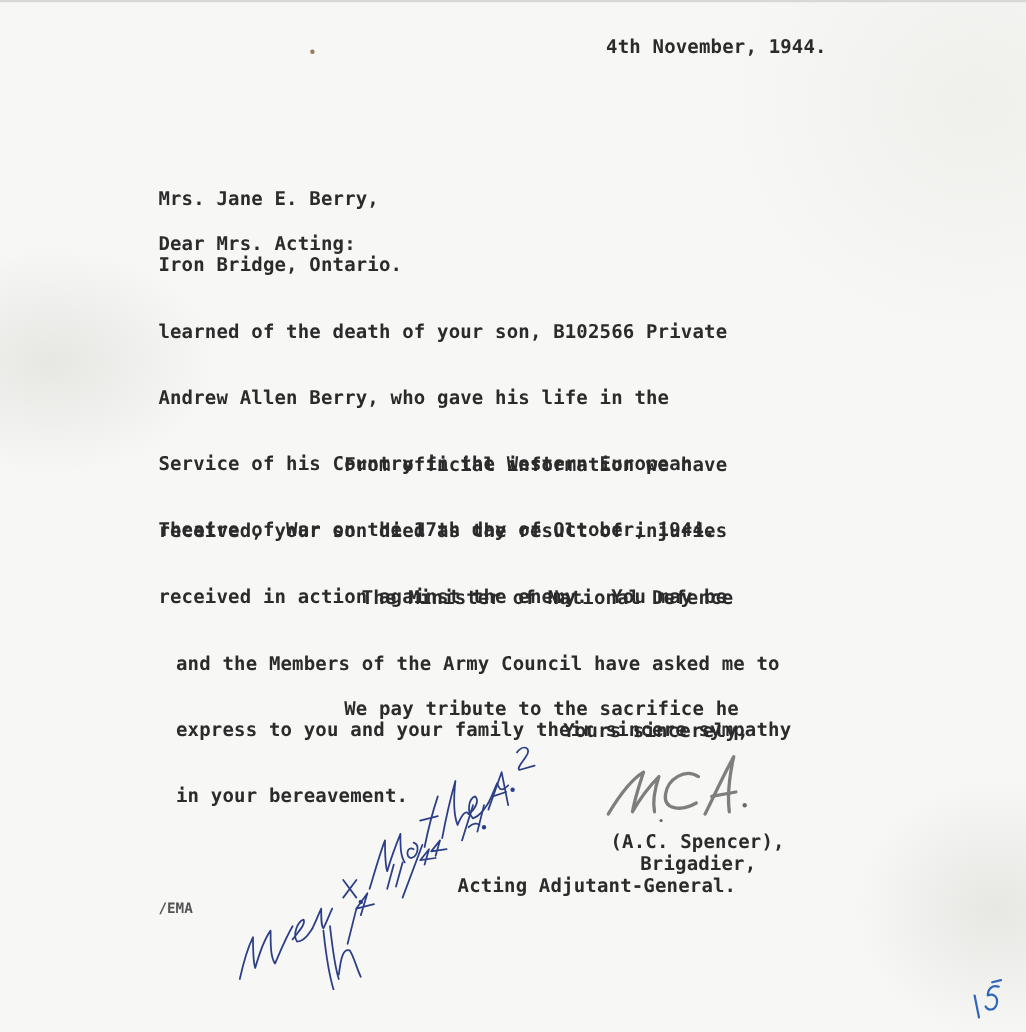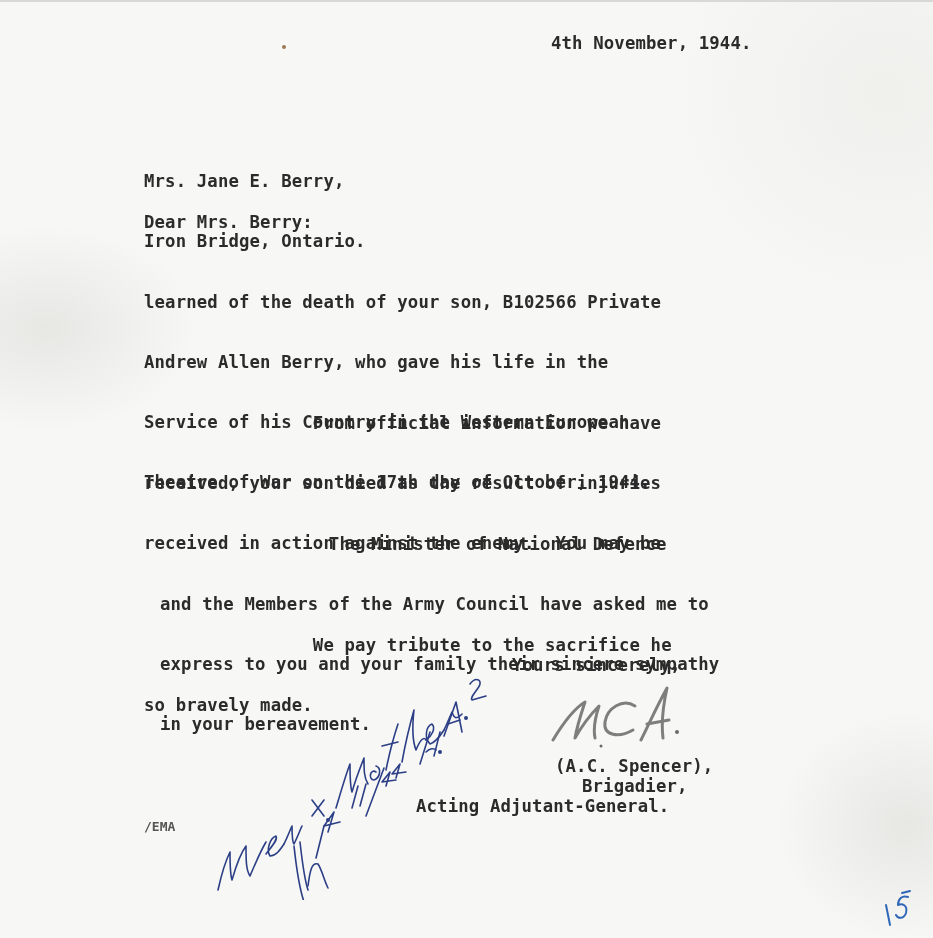--- a/index.html
+++ b/index.html
@@ -80,21 +80,21 @@
   <div class="top-edge"></div>
   <div class="speck"></div>
 
   <div class="typed date">4th November, 1944.</div>
 
   <div class="typed address">
     <span class="line">Mrs. Jane E. Berry,</span>
     <span class="line">Iron Bridge, Ontario.</span>
   </div>
 
-  <div class="typed salutation">Dear Mrs. Berry:</div>
+  <div class="typed salutation">Dear Mrs. Acting:</div>
 
   <div class="typed para1">
     <span class="line">learned of the death of your son, B102566 Private</span>
     <span class="line">Andrew Allen Berry, who gave his life in the</span>
     <span class="line">Service of his Country in the Western European</span>
     <span class="line">Theatre of War on the 17th day of October, 1944.</span>
   </div>
 
   <div class="typed para2">
     <span class="line">                From official information we have</span>
@@ -104,21 +104,20 @@
 
   <div class="typed para3">
     <span class="line">                The Minister of National Defence</span>
     <span class="line">and the Members of the Army Council have asked me to</span>
     <span class="line">express to you and your family their sincere sympathy</span>
     <span class="line">in your bereavement.</span>
   </div>
 
   <div class="typed para4">
     <span class="line">                We pay tribute to the sacrifice he</span>
-    <span class="line">so bravely made.</span>
   </div>
 
   <div class="typed closing">Yours sincerely,</div>
 
   <svg class="signature" viewBox="0 0 140 70">
     <g fill="none" stroke="#6a6a6a" stroke-width="3" stroke-linecap="round" stroke-linejoin="round" opacity="0.85">
       <path d="M8 60 C 20 40, 30 28, 40 22 C 36 34, 32 46, 30 58 C 38 44, 46 34, 54 26 C 50 38, 48 48, 50 58"></path>
       <path d="M90 26 C 78 18, 62 28, 60 42 C 58 56, 74 58, 88 50"></path>
       <path d="M96 60 C 104 44, 112 26, 122 8 C 118 26, 116 42, 118 58"></path>
       <path d="M102 44 L 124 40"></path>

